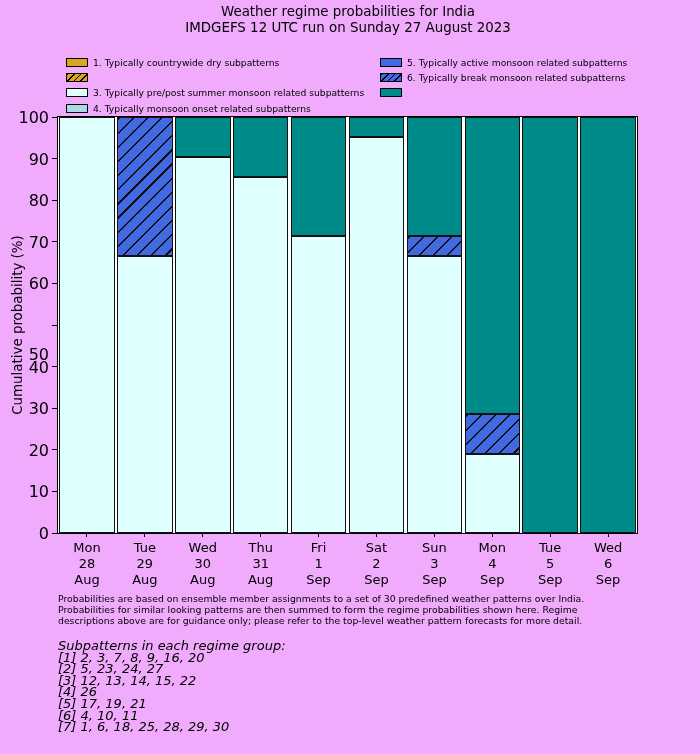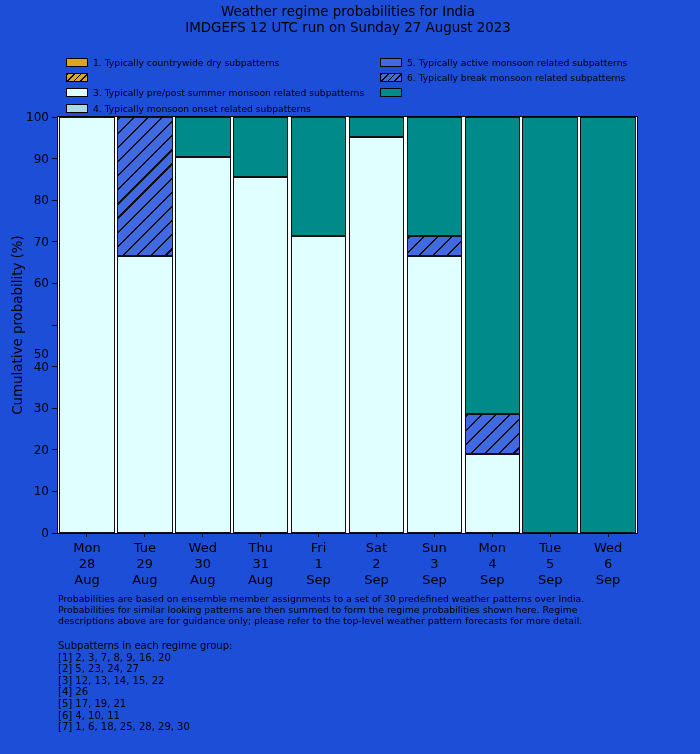--- a/index.html
+++ b/index.html
@@ -1,17 +1,17 @@
 <!DOCTYPE html>
 <html><head>
 <meta charset="utf-8">
 <style>
   html,body { margin:0; padding:0; background:#fff; }
   .fig {
-    position:relative; width:700px; height:754px; background:#1d4ed8;
+    position:relative; width:700px; height:754px; background:#f0abfc;
     font-family:"DejaVu Sans", sans-serif; color:#000; overflow:hidden;
   }
   .title-block { position:absolute; top:4px; left:0; width:696px; text-align:center;
                  font-size:13.4px; line-height:16px; }
   
   .legend { position:absolute; top:55px; left:58px; width:600px; font-size:9.2px; }
   .legend-col { position:absolute; top:0; }
   .legend-col.c0 { left:8px; }
   .legend-col.c1 { left:322px; }
   .legend-row { display:flex; align-items:center; height:15.2px; }
@@ -21,31 +21,31 @@
   .plot { position:absolute; left:57px; top:116px; width:581px; height:418px;
           border:1px solid #000; box-sizing:border-box; background:#fff; }
   .bars { position:absolute; left:0; top:0; right:0; bottom:0; display:flex; }
   .slot { flex:1 1 0; position:relative; }
   .bar  { position:absolute; left:2%; right:2%; top:0; bottom:0;
           display:flex; flex-direction:column-reverse; }
   .seg  { box-sizing:border-box; border:1px solid #111; flex:none; }
   .seg.hatch { background-image:repeating-linear-gradient(135deg, #101010 0, #101010 1.6px, transparent 1.6px, transparent 10px); }
   .ytick { position:absolute; left:-6px; width:5px; height:1px; background:#000; }
   .yticklabel { position:absolute; right:calc(100% + 9px); transform:translateY(-50%);
-                font-size:12px; white-space:nowrap; }
+                font-size:16px; white-space:nowrap; }
   .xtick { position:absolute; top:100%; width:1px; height:4px; background:#000; }
   .xlabels { position:absolute; top:calc(100% + 7px); left:0; width:100%; display:flex; }
   .xlabel { flex:1 1 0; text-align:center; font-size:13px; line-height:16px; }
   .ylabel { position:absolute; left:17px; top:325px; transform:translate(-50%,-50%) rotate(-90deg);
             white-space:nowrap; font-size:13.4px; }
   
   .caption { position:absolute; left:58px; top:594px; width:600px;
              font-size:9.3px; line-height:10.9px; white-space:pre-line; }
   .subpatterns { position:absolute; left:58px; top:640px; width:400px;
-                 font-size:10px; line-height:11.6px; }
+                 font-size:13px; line-height:11.6px;font-style:italic; }
 </style>
 </head>
 <body>
 
 <div class="fig">
   <div class="title-block">
     <div>Weather regime probabilities for India</div>
     <div>IMDGEFS 12 UTC run on Sunday 27 August 2023</div>
   </div>
 

